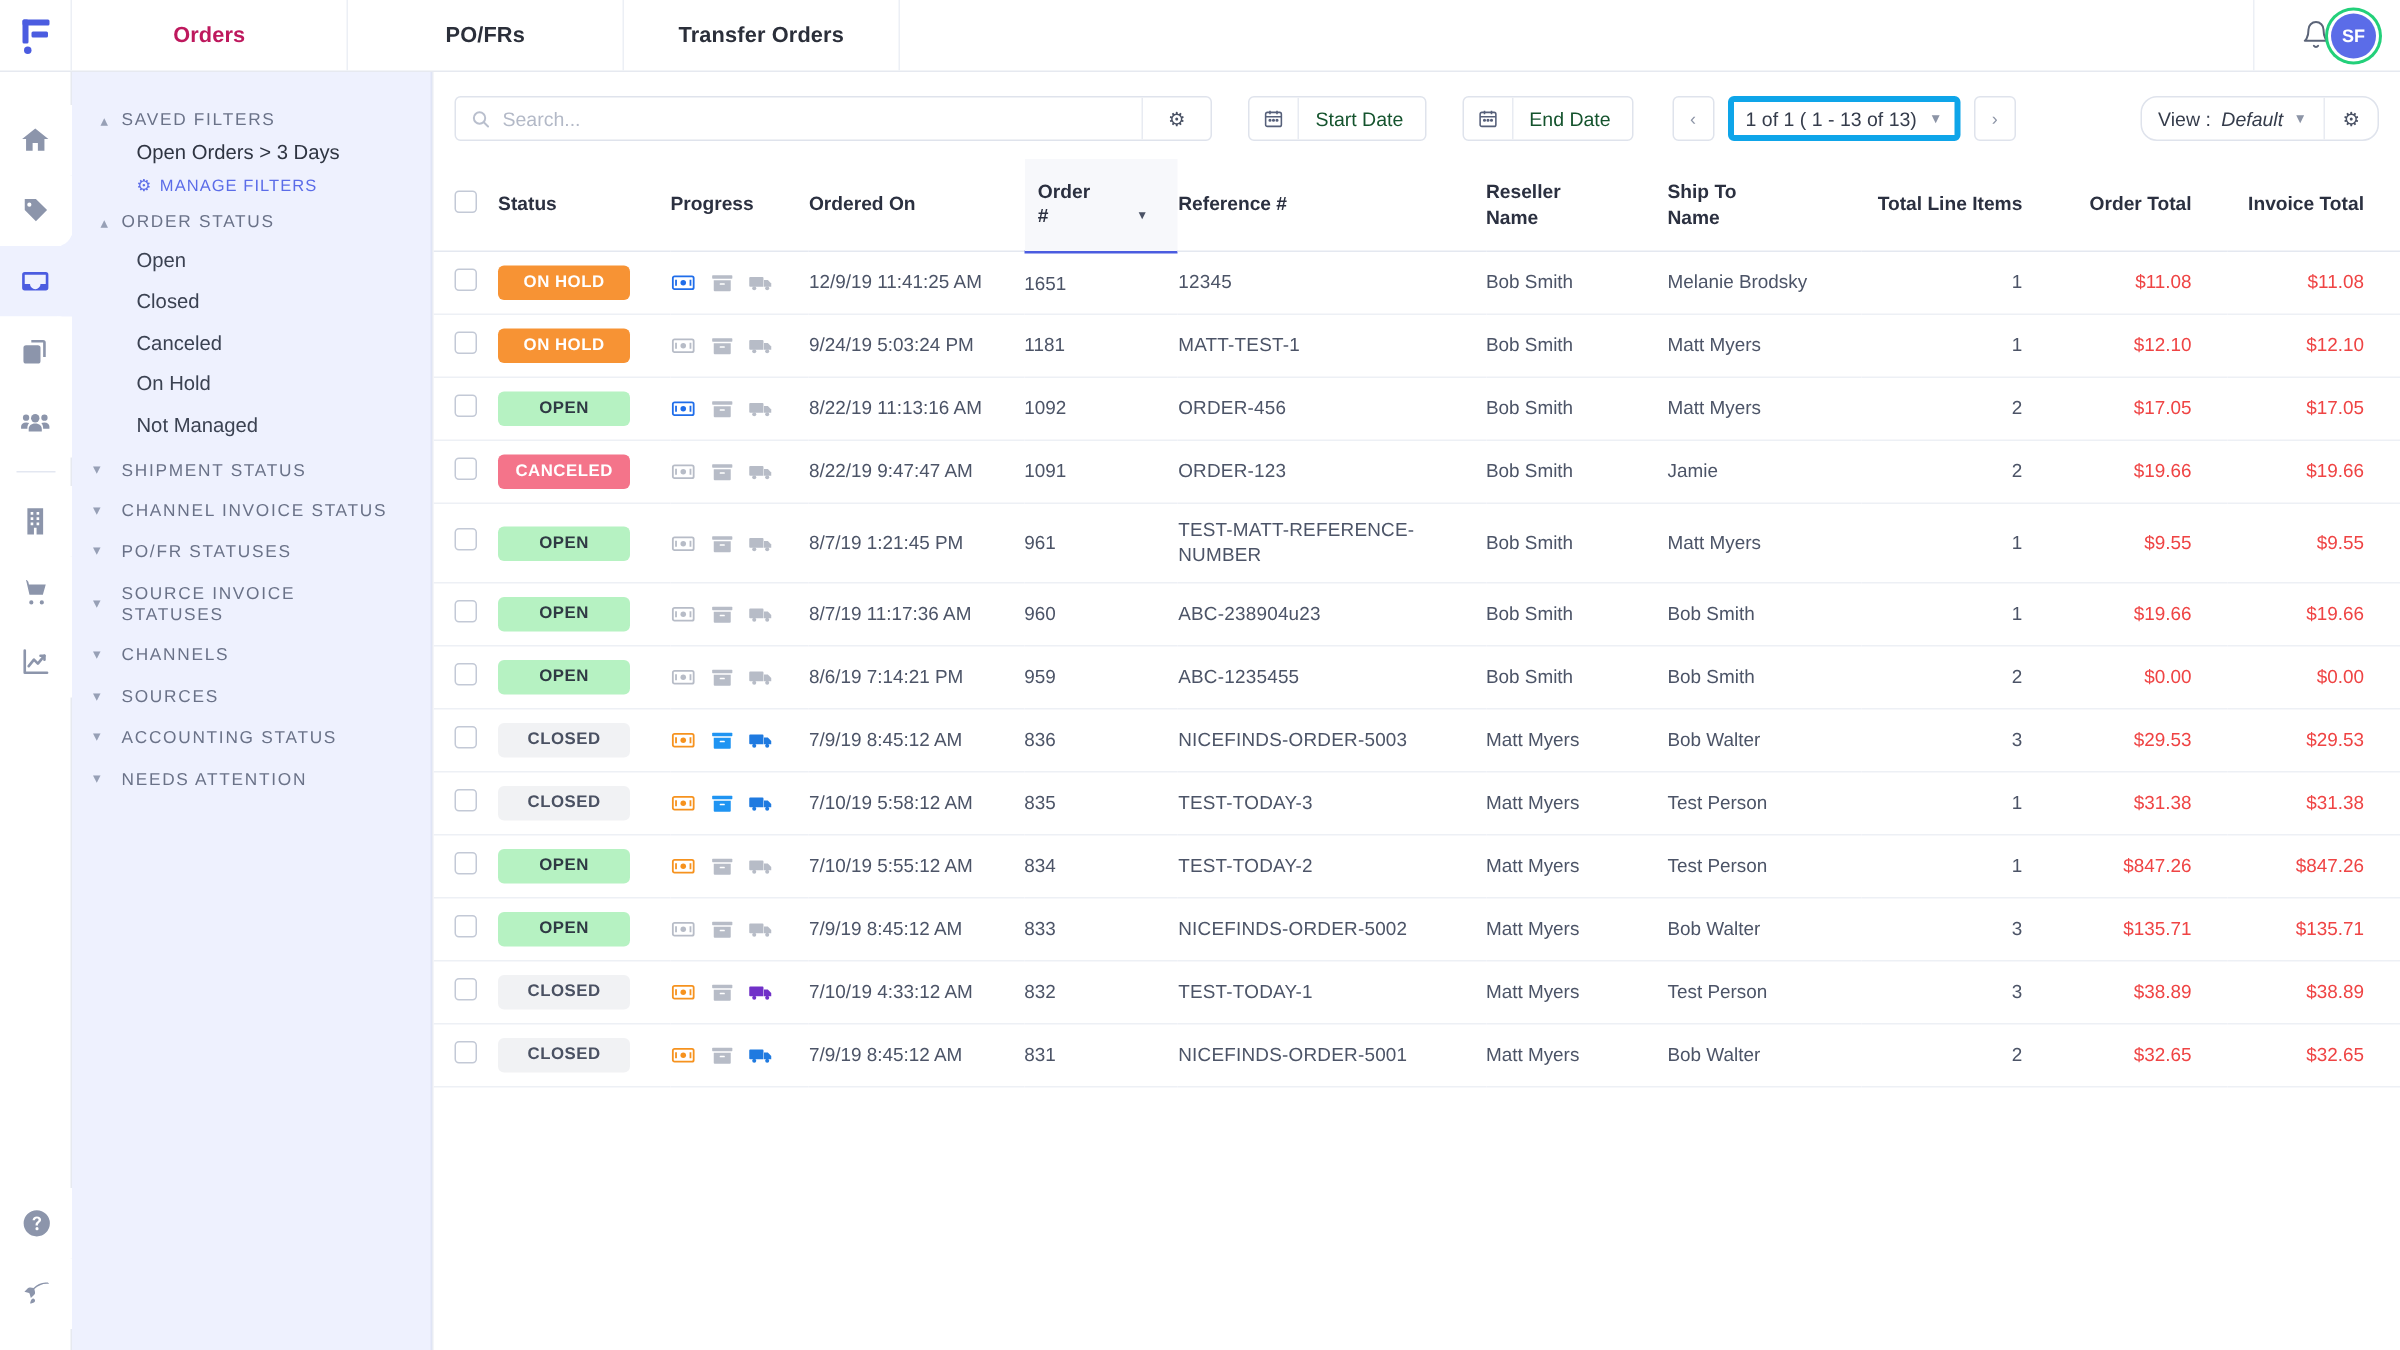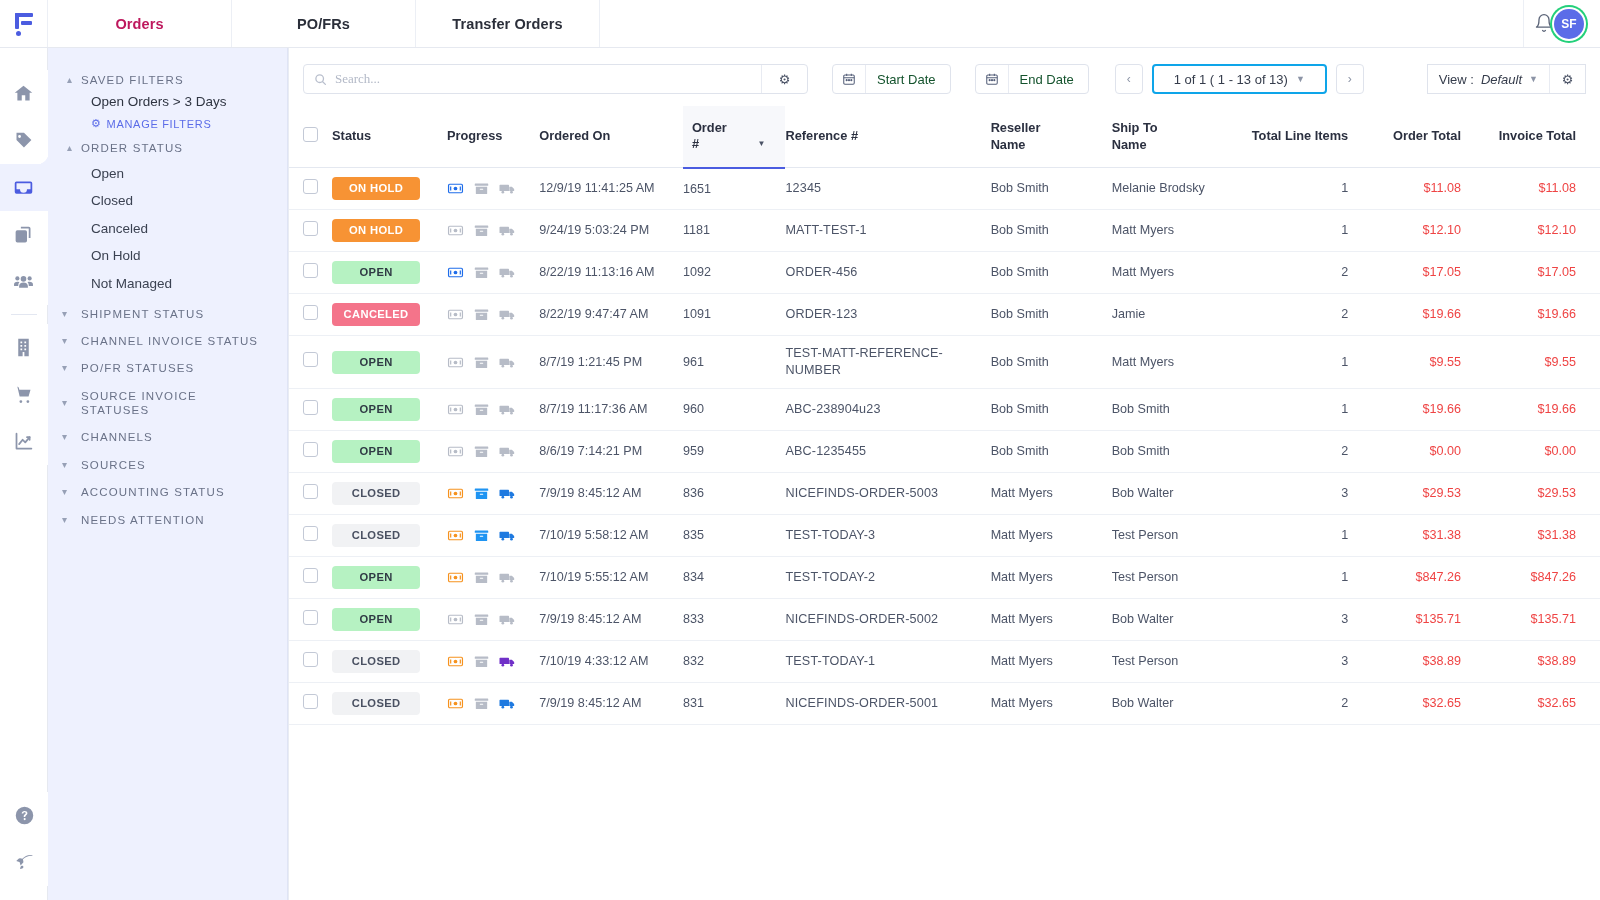--- a/index.html
+++ b/index.html
@@ -30,21 +30,21 @@
 
   .tabs { display: flex; align-items: stretch; }
   .tab {
     display: flex; align-items: center; justify-content: center;
     padding: 0 20px; min-width: 184px;
     font-size: 14.5px; font-weight: bold; color: #2b2f3a;
     border-right: 1px solid #eceff5; cursor: pointer; letter-spacing: .1px;
   }
   .tab.active { color: #be185d; }
   .topbar-spacer { flex: 1; }
-  .topbar-right { display: flex; align-items: center; padding-right: 16px; border-left: 1px solid #eceff5; padding-left: 10px; }
+  .topbar-right { display: flex; align-items: center; padding-right: 16px; border-left: 1px solid #eceff5; padding-left: 31px; }
   .bell { width: 20px; height: 22px; color: #5b6478; }
   .avatar {
     width: 30px; height: 30px; border-radius: 50%;
     background: #5b6ce8; color: #fff; font-size: 12px; font-weight: bold;
     display: flex; align-items: center; justify-content: center;
     box-shadow: 0 0 0 2px #fff, 0 0 0 4px #23d07a; cursor: pointer;
   }
 
   
   .body { flex: 1; display: flex; min-height: 0; }
@@ -113,49 +113,49 @@
 
   .toolbar { display: flex; align-items: center; gap: 0; padding: 16px 14px 12px 14px; }
   .search-wrap {
     display: flex; align-items: center; height: 30px; width: 505px;
     border: 1px solid #dfe3ec; border-radius: 4px; background: #fff; overflow: hidden;
   }
   .search-ico { padding: 0 8px 0 10px; color: #b9bfcd; display: flex; align-items: center; }
   .search-ico svg { width: 13px; height: 13px; }
   .search-wrap input {
     flex: 1; border: 0; outline: none; height: 100%; font-size: 13px; color: #3b4252;
-    font-family: Liberation Serif, serif; background: transparent;
+    font-family: Liberation Sans, sans-serif; background: transparent;
   }
   .search-wrap input::placeholder { color: #b3b9c7; }
   .search-gear {
     width: 46px; height: 100%; border-left: 1px solid #e8ebf2; display: flex;
     align-items: center; justify-content: center; cursor: pointer; color: #4a5265; font-size: 13px;
   }
   .date-box {
     display: flex; align-items: center; height: 30px; border: 1px solid #dfe3ec; border-radius: 4px;
     margin-left: 24px; background: #fff; cursor: pointer; overflow: hidden;
   }
   .date-ico { width: 33px; display: flex; align-items: center; justify-content: center; border-right: 1px solid #e8ebf2; height: 100%; color: #56607a; }
   .date-ico svg { width: 14px; height: 14px; }
   .date-txt { padding: 0 14px 0 11px; font-size: 13px; color: #14532d; }
 
   .pager { display: flex; align-items: center; gap: 9px; margin-left: 26px; }
   .pg-btn {
     width: 28px; height: 30px; border: 1px solid #dfe3ec; border-radius: 4px; background: #fff;
     display: flex; align-items: center; justify-content: center; color: #8c94a6; font-size: 12px; cursor: pointer;
   }
   .pg-sel {
-    height: 30px; border: 2px solid #0ea5e9; border-radius: 4px; background: #fff;
-    display: flex; align-items: center; gap: 8px; padding: 0 20px; font-size: 13px; color: #353c4b; cursor: pointer;
+    height: 30px; border: 4px solid #0ea5e9; border-radius: 4px; background: #fff;
+    display: flex; align-items: center; gap: 8px; padding: 0 8px; font-size: 13px; color: #353c4b; cursor: pointer;
   }
   .pg-sel .cv { font-size: 9px; color: #8c94a6; }
 
   .view-box {
     margin-left: auto; display: flex; align-items: center; height: 30px;
-    border: 1px solid #dfe3ec; border-radius: 0; background: #fff; overflow: hidden;
+    border: 1px solid #dfe3ec; border-radius: 11px; background: #fff; overflow: hidden;
   }
   .view-inner { display: flex; align-items: center; gap: 7px; padding: 0 11px; font-size: 13px; color: #353c4b; cursor: pointer; }
   .view-inner em { font-style: italic; color: #353c4b; }
   .view-inner .cv { font-size: 9px; color: #8c94a6; }
   .view-gear {
     width: 36px; height: 100%; border-left: 1px solid #e8ebf2; display: flex;
     align-items: center; justify-content: center; color: #4a5265; font-size: 13px; cursor: pointer;
   }
 
   

